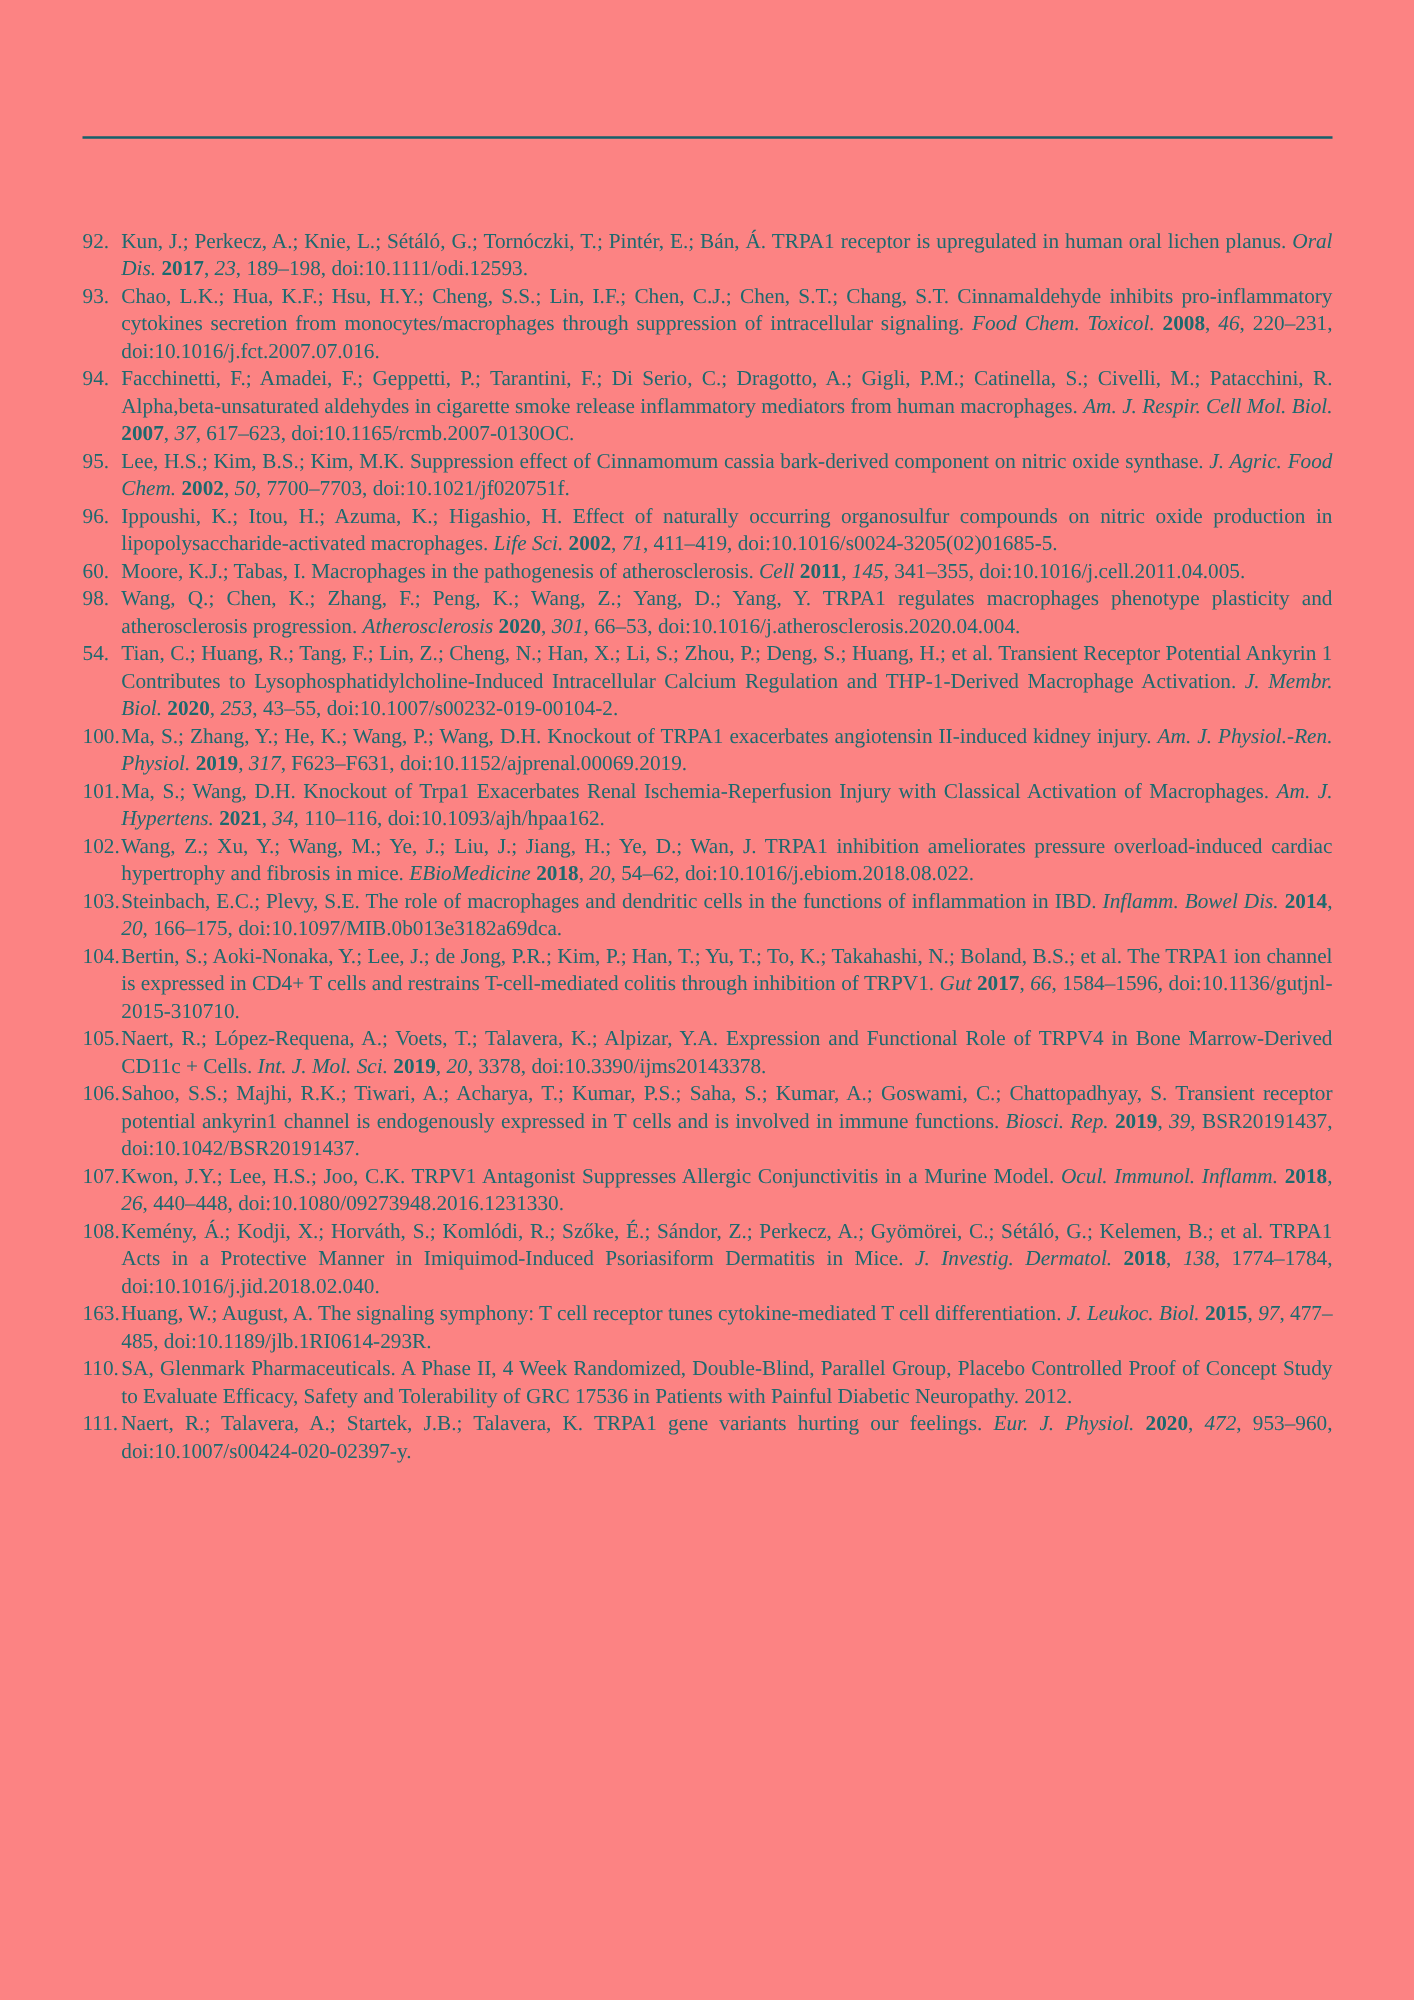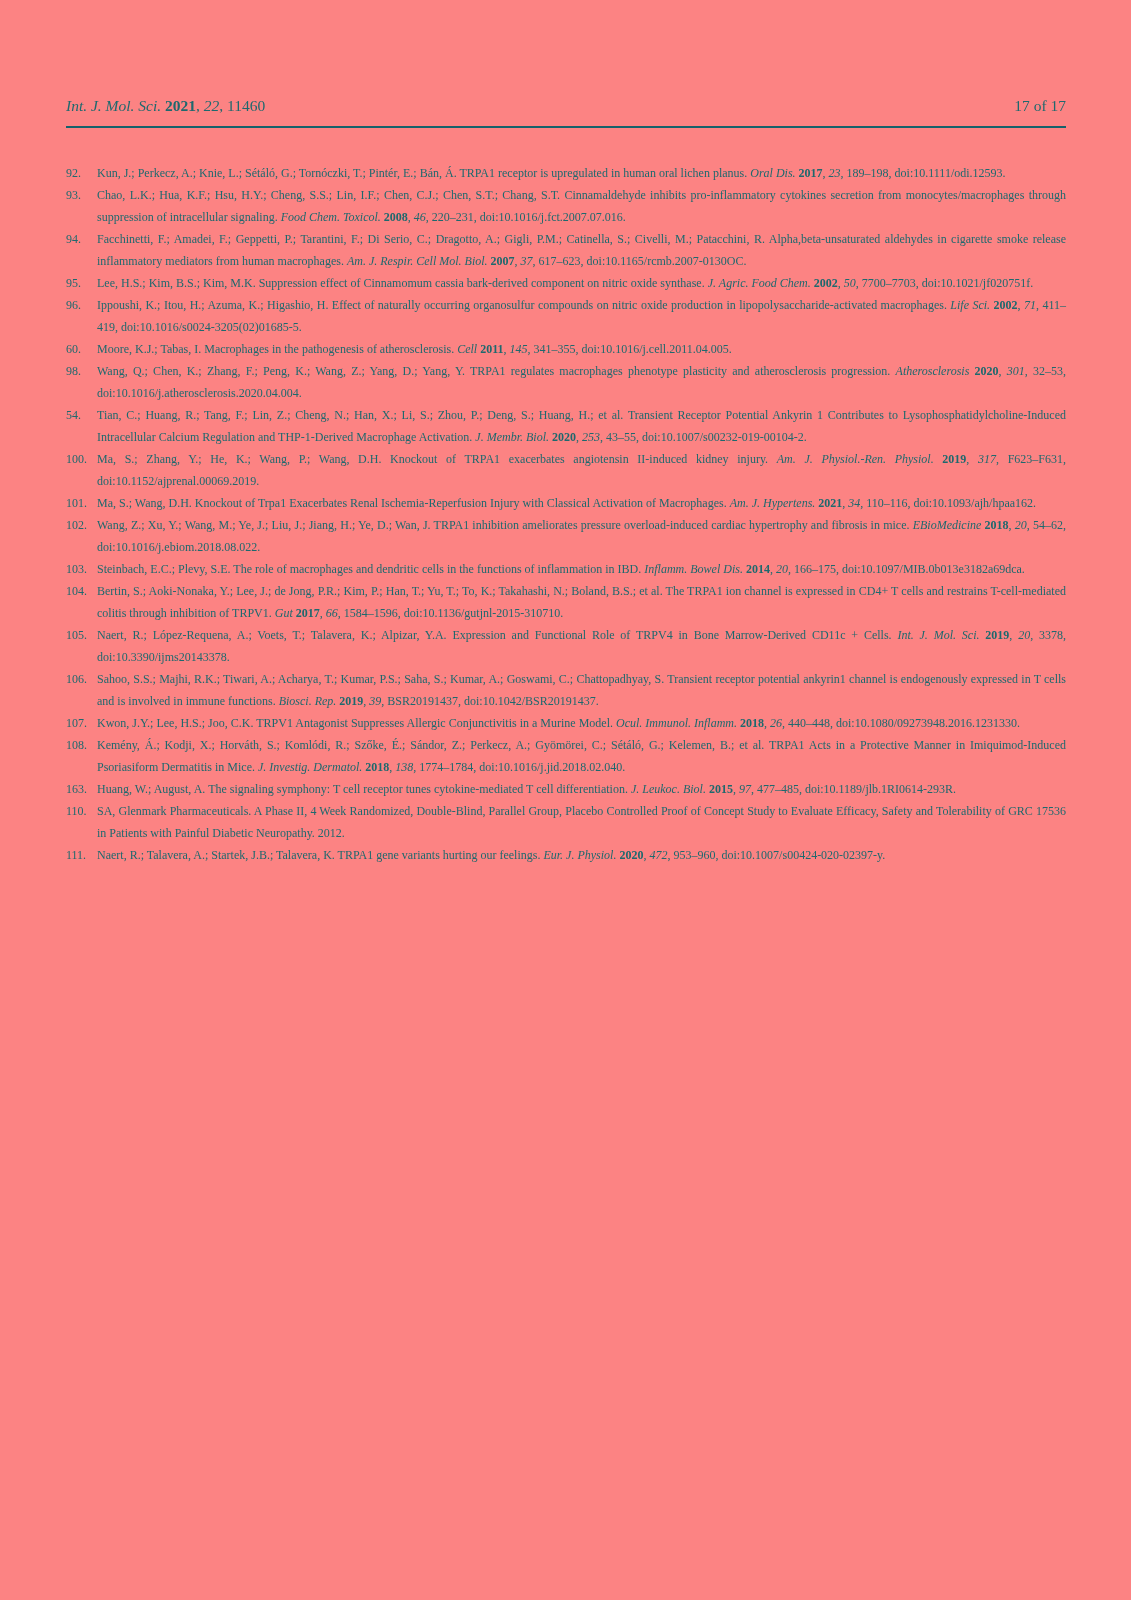--- a/index.html
+++ b/index.html
@@ -22,43 +22,39 @@
     font-size: 15.5px;
     line-height: 17px;
   }
   .rule {
     border: none;
     border-top: 2.5px solid var(--rule, #15616B);
     margin-top: 12px;
     width: 100%;
   }
   .refs {
-    margin-top: 34px;
-    font-size: 12px;
+    margin-top: 71px;
+    font-size: 17px;
     line-height: 22px;
   }
   .ref { display: flex; }
   .ref-num { flex: 0 0 31px; }
   .ref-body {
     flex: 1;
     text-align: justify;
     hyphens: auto;
     -webkit-hyphens: auto;
   }
   .it { font-style: italic; }
   .bd { font-weight: bold; }
 </style>
 </head>
 <body>
 
 <div class="page">
-  <div class="header-row">
-    <span class="running-head"><span class="it">Int. J. Mol. Sci. </span><span class="bd">2021</span><span>, </span><span class="it">22</span><span>, 11460</span></span>
-    <span class="page-number">17 of 17</span>
-  </div>
   <hr class="rule">
   <div class="refs">
       <div class="ref">
         <span class="ref-num">92.</span>
         <span class="ref-body"><span>Kun, J.; Perkecz, A.; Knie, L.; Sétáló, G.; Tornóczki, T.; Pintér, E.; Bán, Á. TRPA1 receptor is upregulated in human oral lichen planus. </span><span class="it">Oral Dis. </span><span class="bd">2017</span><span>, </span><span class="it">23</span><span>, 189–198, doi:10.1111/odi.12593.</span></span>
       </div>
       <div class="ref">
         <span class="ref-num">93.</span>
         <span class="ref-body"><span>Chao, L.K.; Hua, K.F.; Hsu, H.Y.; Cheng, S.S.; Lin, I.F.; Chen, C.J.; Chen, S.T.; Chang, S.T. Cinnamaldehyde inhibits pro-inflammatory cytokines secretion from monocytes/macrophages through suppression of intracellular signaling. </span><span class="it">Food Chem. Toxicol. </span><span class="bd">2008</span><span>, </span><span class="it">46</span><span>, 220–231, doi:10.1016/j.fct.2007.07.016.</span></span>
       </div>
@@ -73,21 +69,21 @@
       <div class="ref">
         <span class="ref-num">96.</span>
         <span class="ref-body"><span>Ippoushi, K.; Itou, H.; Azuma, K.; Higashio, H. Effect of naturally occurring organosulfur compounds on nitric oxide production in lipopolysaccharide-activated macrophages. </span><span class="it">Life Sci. </span><span class="bd">2002</span><span>, </span><span class="it">71</span><span>, 411–419, doi:10.1016/s0024-3205(02)01685-5.</span></span>
       </div>
       <div class="ref">
         <span class="ref-num">60.</span>
         <span class="ref-body"><span>Moore, K.J.; Tabas, I. Macrophages in the pathogenesis of atherosclerosis. </span><span class="it">Cell </span><span class="bd">2011</span><span>, </span><span class="it">145</span><span>, 341–355, doi:10.1016/j.cell.2011.04.005.</span></span>
       </div>
       <div class="ref">
         <span class="ref-num">98.</span>
-        <span class="ref-body"><span>Wang, Q.; Chen, K.; Zhang, F.; Peng, K.; Wang, Z.; Yang, D.; Yang, Y. TRPA1 regulates macrophages phenotype plasticity and atherosclerosis progression. </span><span class="it">Atherosclerosis </span><span class="bd">2020</span><span>, </span><span class="it">301</span><span>, 32–53, doi:10.1016/j.atherosclerosis.2020.04.004.</span></span>
+        <span class="ref-body"><span>Wang, Q.; Chen, K.; Zhang, F.; Peng, K.; Wang, Z.; Yang, D.; Yang, Y. TRPA1 regulates macrophages phenotype plasticity and atherosclerosis progression. </span><span class="it">Atherosclerosis </span><span class="bd">2020</span><span>, </span><span class="it">301</span><span>, 66–53, doi:10.1016/j.atherosclerosis.2020.04.004.</span></span>
       </div>
       <div class="ref">
         <span class="ref-num">54.</span>
         <span class="ref-body"><span>Tian, C.; Huang, R.; Tang, F.; Lin, Z.; Cheng, N.; Han, X.; Li, S.; Zhou, P.; Deng, S.; Huang, H.; et al. Transient Receptor Potential Ankyrin 1 Contributes to Lysophosphatidylcholine-Induced Intracellular Calcium Regulation and THP-1-Derived Macrophage Activation. </span><span class="it">J. Membr. Biol. </span><span class="bd">2020</span><span>, </span><span class="it">253</span><span>, 43–55, doi:10.1007/s00232-019-00104-2.</span></span>
       </div>
       <div class="ref">
         <span class="ref-num">100.</span>
         <span class="ref-body"><span>Ma, S.; Zhang, Y.; He, K.; Wang, P.; Wang, D.H. Knockout of TRPA1 exacerbates angiotensin II-induced kidney injury. </span><span class="it">Am. J. Physiol.-Ren. Physiol. </span><span class="bd">2019</span><span>, </span><span class="it">317</span><span>, F623–F631, doi:10.1152/ajprenal.00069.2019.</span></span>
       </div>
       <div class="ref">

